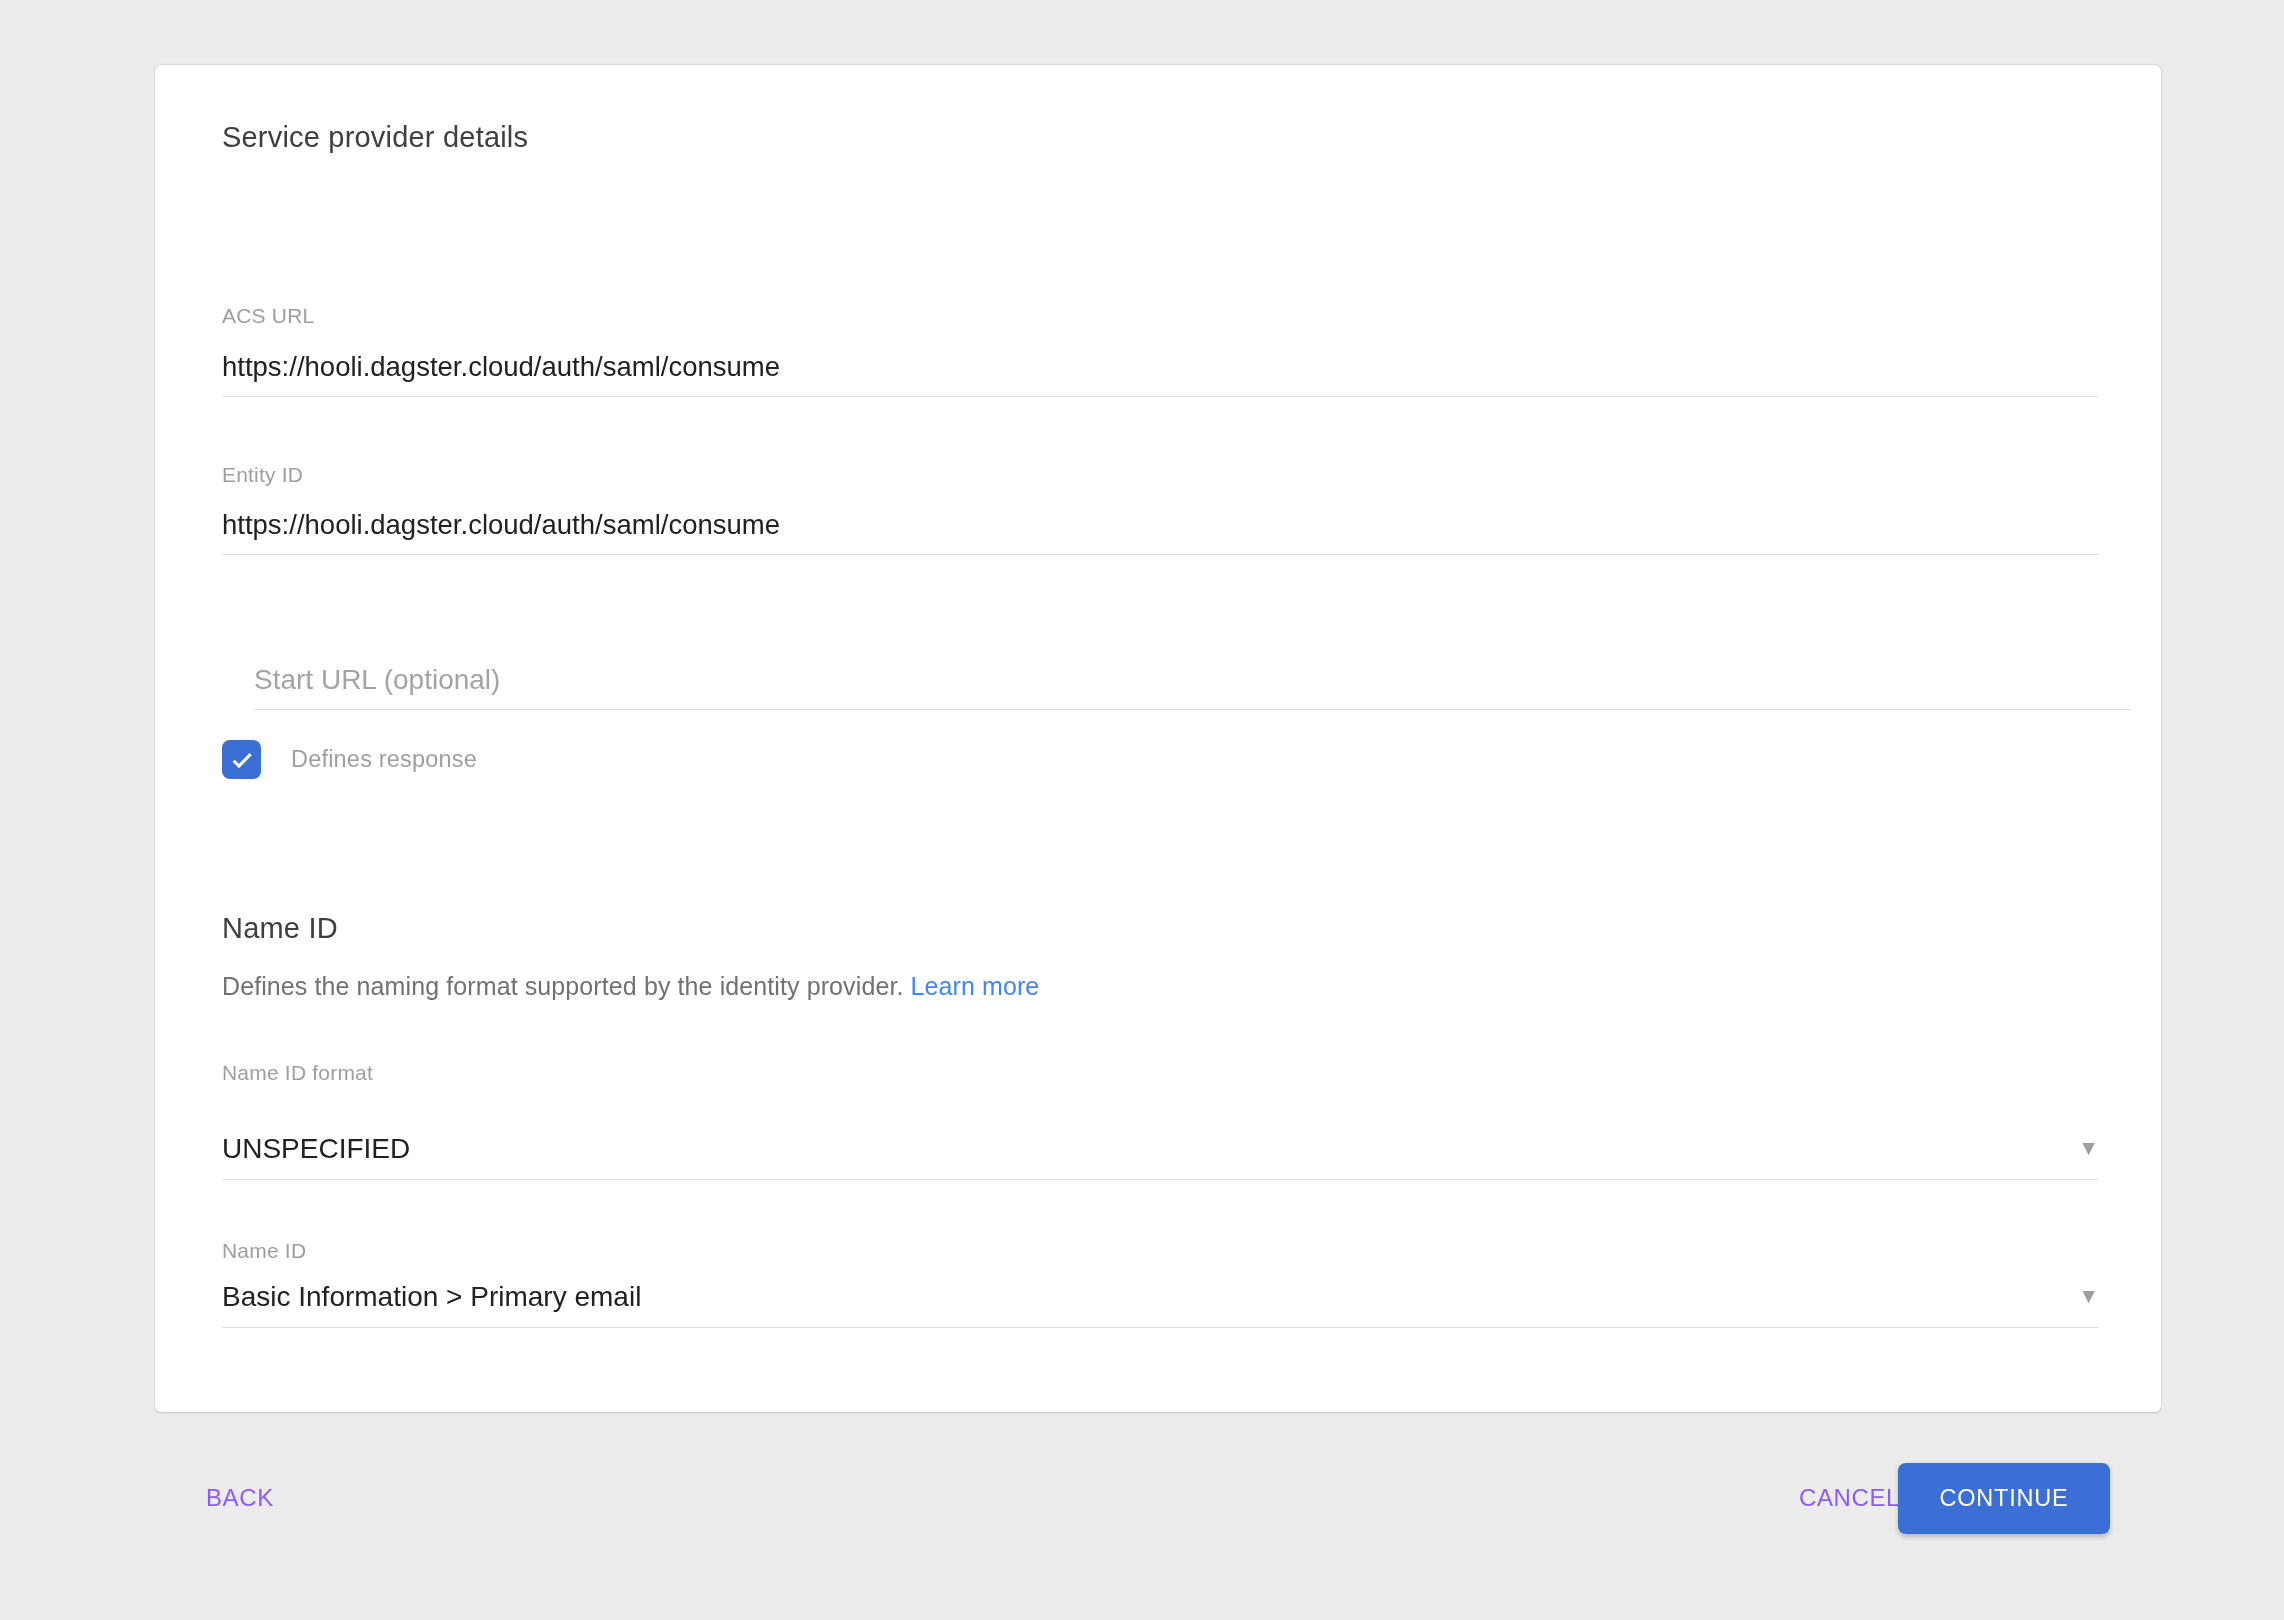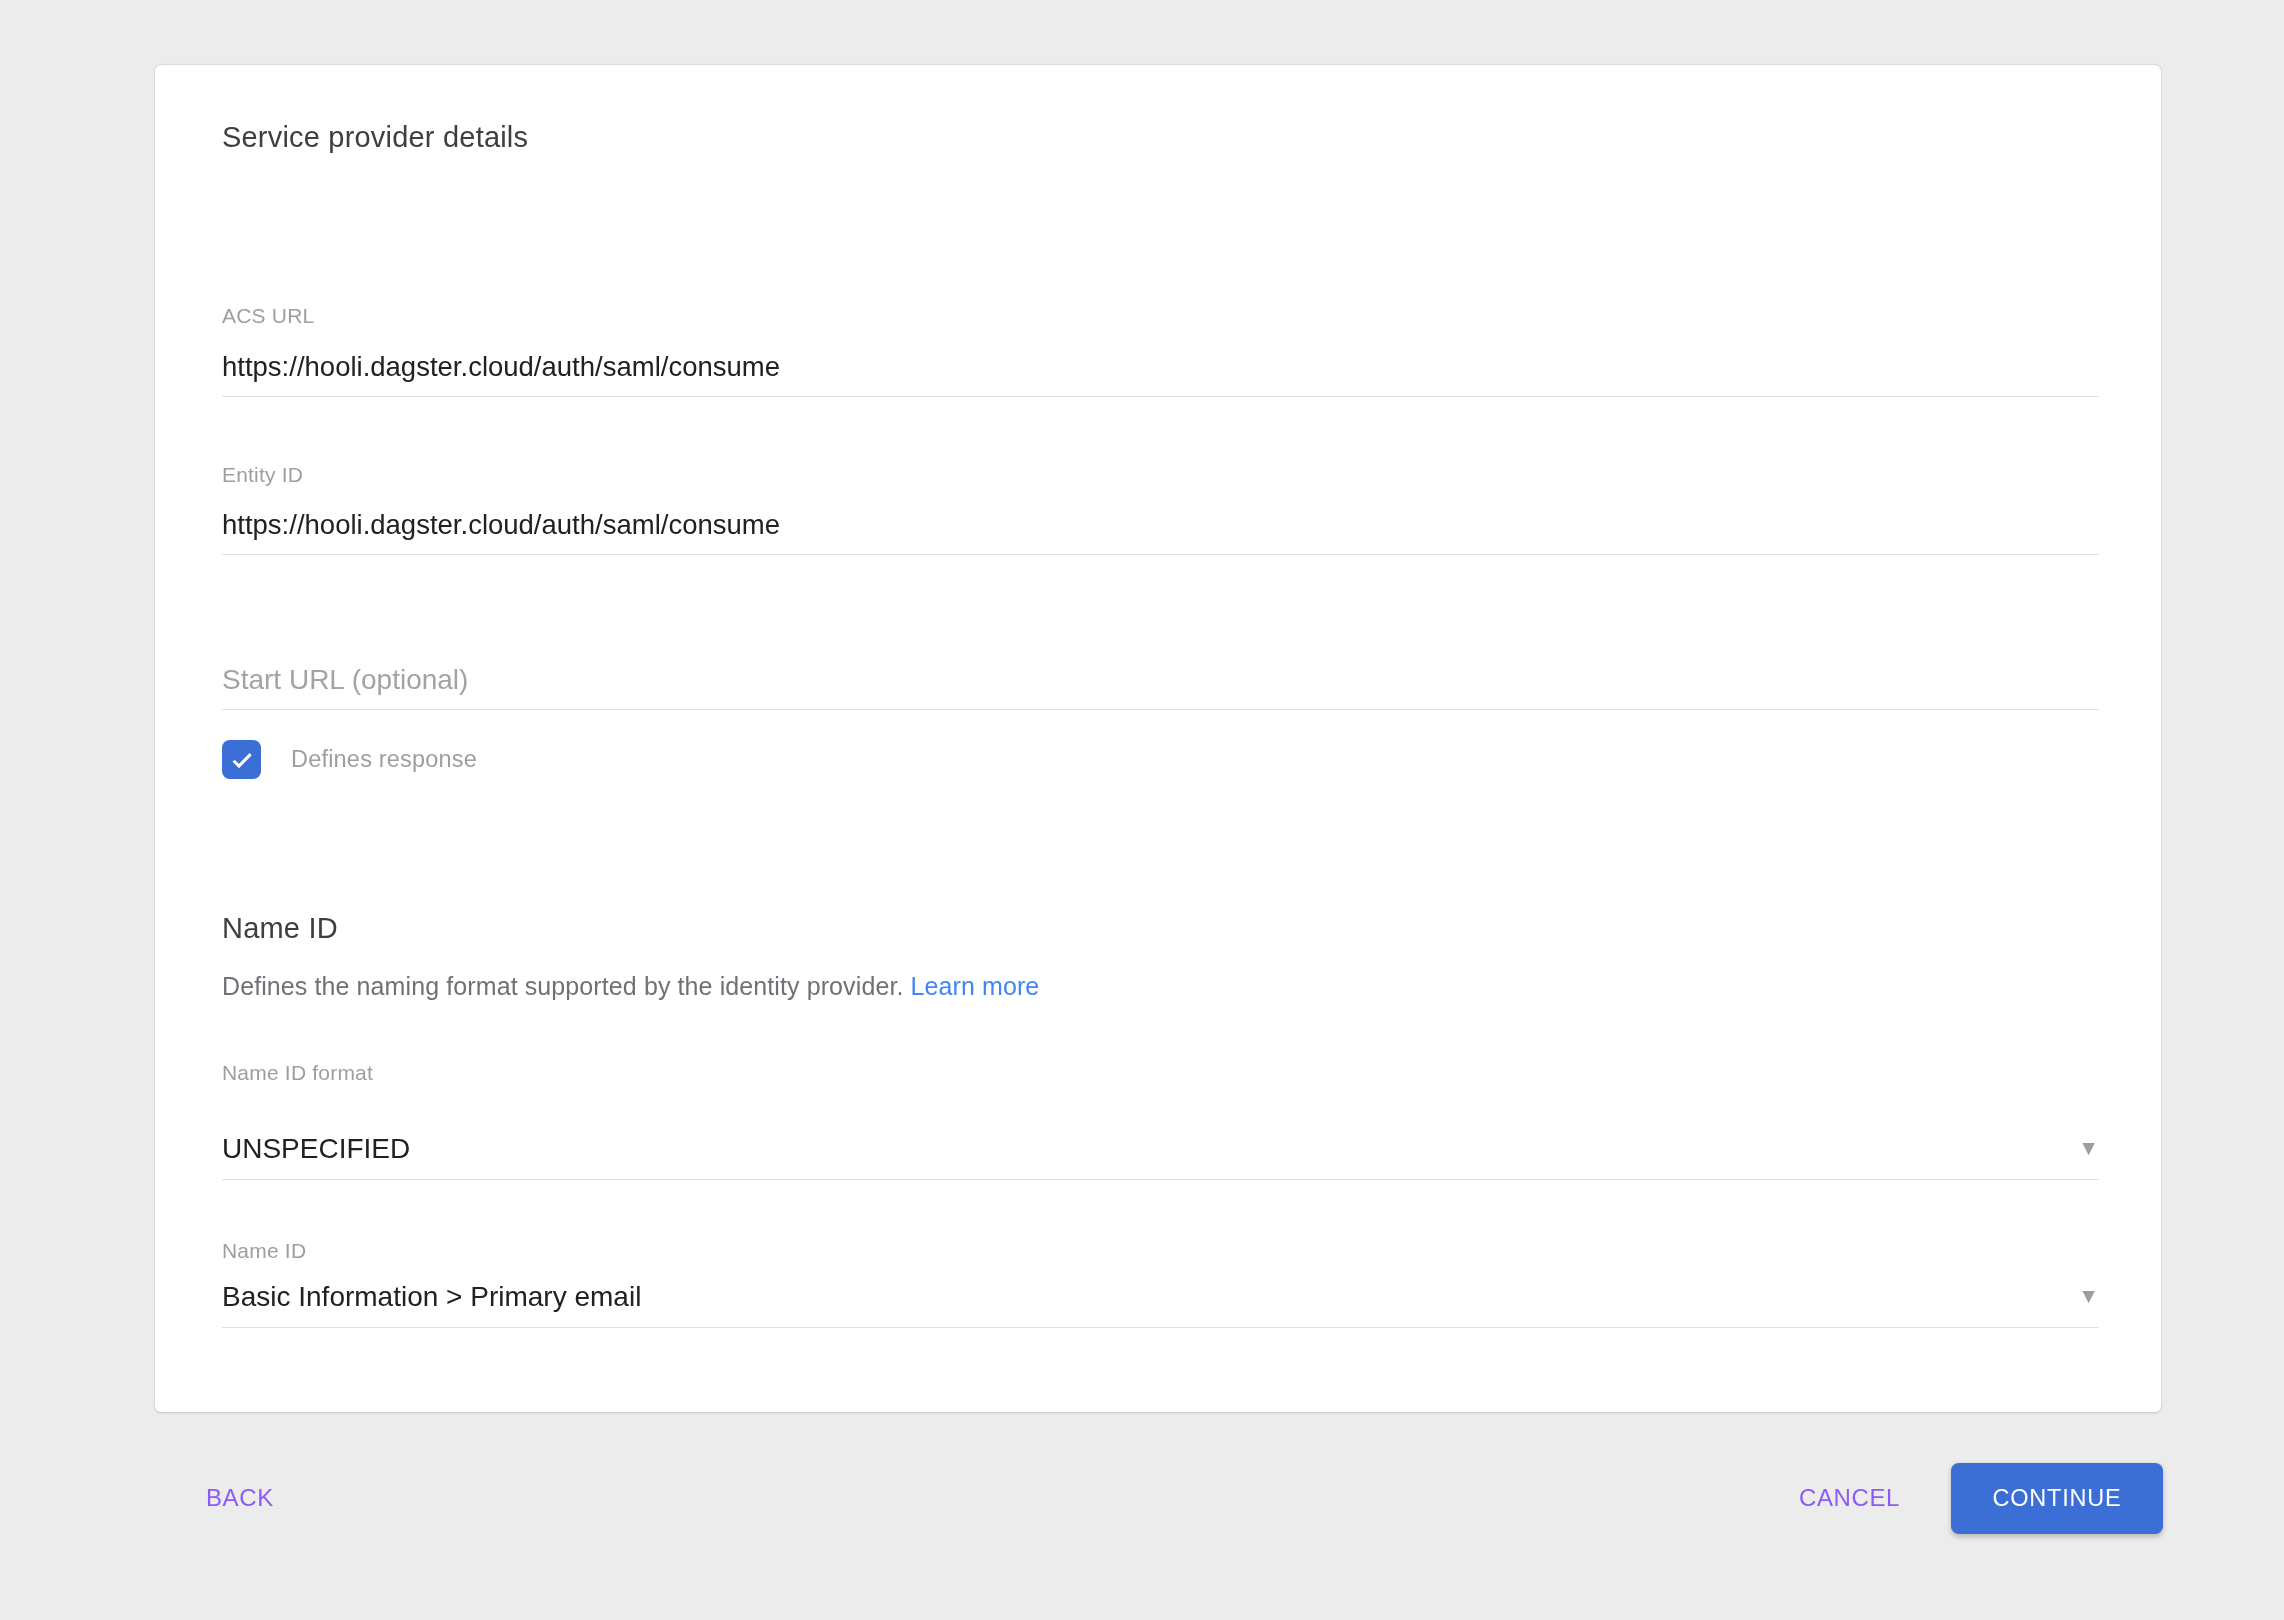--- a/index.html
+++ b/index.html
@@ -63,21 +63,21 @@
     width: 1877px;
     border: none; outline: none; background: transparent;
     border-bottom: 1.6px solid #e0e0e0;
     font-family: "Liberation Sans", "DejaVu Sans", sans-serif;
     font-size: 27.5px; color: #212121;
     padding: 0 0 12.5px 0;
   }
   .text-input::placeholder { color: #a3a3a3; opacity: 1; }
   .inp-acs    { top: 286px; }
   .inp-entity { top: 444px; }
-  .inp-start  { top: 599px; font-size: 28px; }
+  .inp-start  { top: 599px; font-size: 28px; margin-left: 32px; }
 
   .select-field {
     position: absolute; left: 0;
     width: 1877px;
     border-bottom: 1.6px solid #e0e0e0;
     font-size: 28px; color: #212121;
     padding: 0 0 14px 0;
     cursor: pointer;
   }
   .sel-nif { top: 1068px; }
@@ -113,21 +113,21 @@
     background: none; border: none;
     font-family: "Liberation Sans", "DejaVu Sans", sans-serif;
     font-size: 24px; font-weight: 500; color: #8b5cf6;
     letter-spacing: 0.6px;
     cursor: pointer;
   }
   .btn-back   { left: 206px;  top: 1484px; }
   .btn-cancel { left: 1799px; top: 1484px; }
   .btn-continue {
     position: absolute;
-    left: 1951px; top: 1463px;
+    left: 1898px; top: 1463px;
     width: 212px; height: 71px;
     background: #3b6fd6;
     border: none; border-radius: 7.8px;
     font-family: "Liberation Sans", "DejaVu Sans", sans-serif;
     font-size: 23.5px; font-weight: 500; color: #ffffff;
     letter-spacing: 0.8px;
     box-shadow: 0 2.4px 5.5px rgba(0,0,0,0.22);
     cursor: pointer;
   }
 </style>

